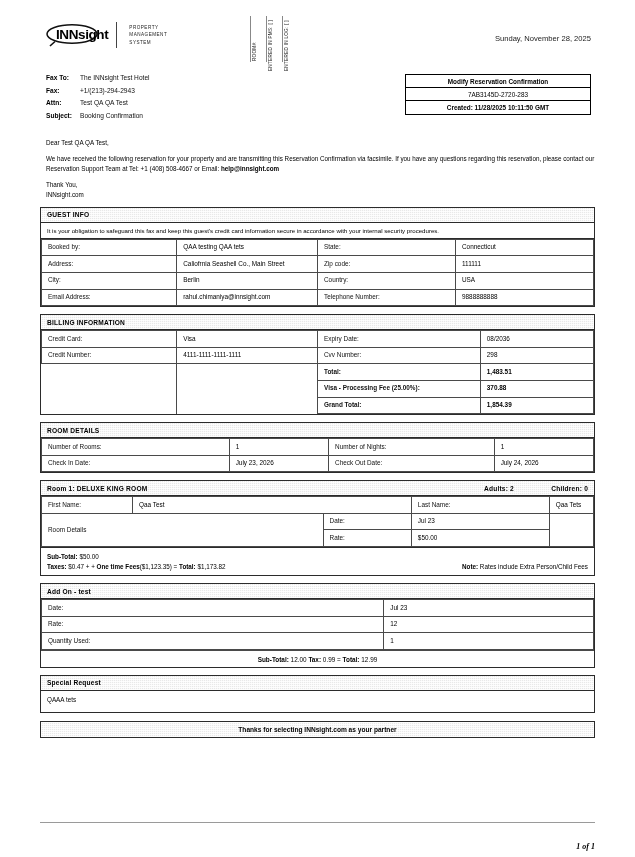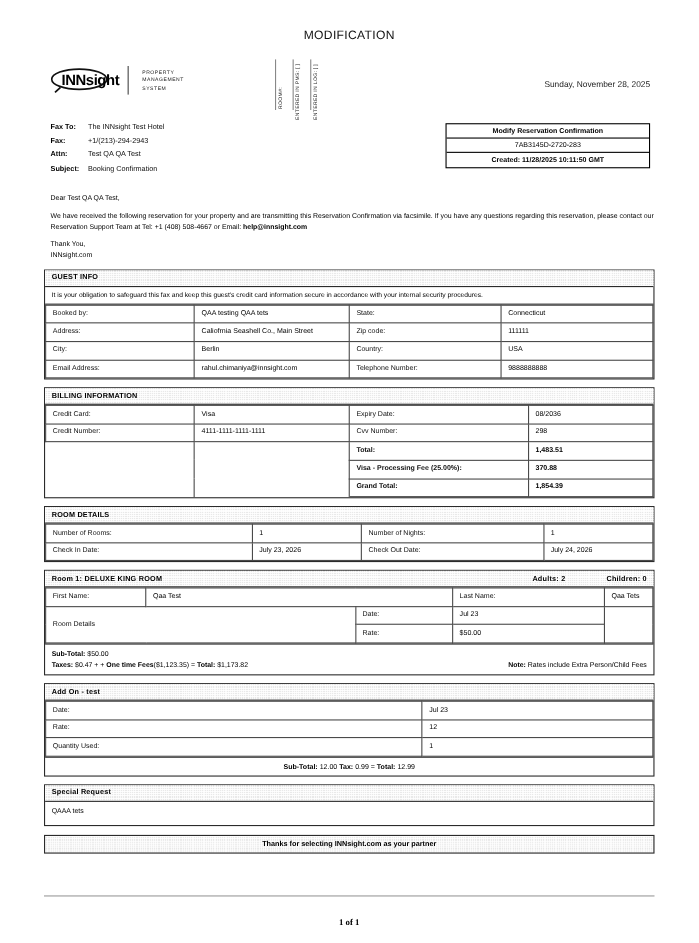--- a/index.html
+++ b/index.html
@@ -95,28 +95,27 @@
     font-weight:700; font-size:6.6px; padding:4.4px 6px;
     background-color:#e9e9e9;
     background-image:
       repeating-linear-gradient(0deg, rgba(255,255,255,.85) 0 1px, rgba(0,0,0,0) 1px 2px),
       repeating-linear-gradient(90deg, rgba(255,255,255,.75) 0 1px, rgba(0,0,0,0) 1px 2px);
   }
 
   
   .footer { position:absolute; left:40px; right:40px; bottom:14px; }
   .footer hr { border:none; border-top:1px solid #9a9a9a; margin:0 0 5px 0; }
-  .footer .pg { text-align:center; font-family:"Liberation Serif", serif; font-weight:700; font-size:8px;margin-top:19px; }
+  .footer .pg { text-align:right; font-family:"Liberation Serif", serif; font-style:italic; font-weight:700; font-size:8px;margin-top:19px; }
 </style>
 </head>
 <body>
 
 <div class="page">
 
-  <div class="doc-title">MODIFICATION</div>
 
   <div class="head-row">
 
     <div class="logo">
       <span class="logo-mark">
         <svg width="68" height="24" viewBox="0 0 68 24">
           <ellipse cx="26" cy="11" rx="25" ry="9.2" fill="none" stroke="#111" stroke-width="1.5"></ellipse>
           <line x1="9" y1="18.5" x2="4" y2="23" stroke="#111" stroke-width="1.6"></line>
         </svg>
       </span>

